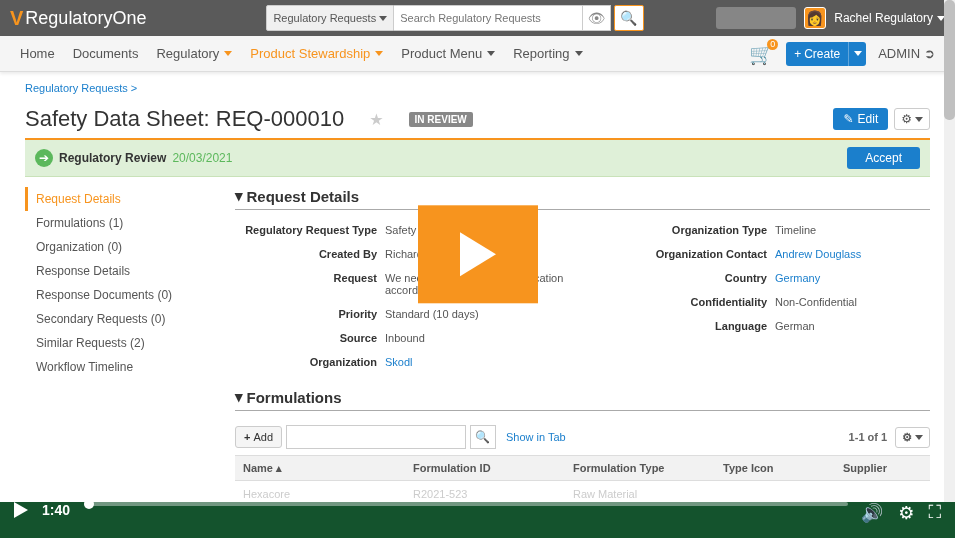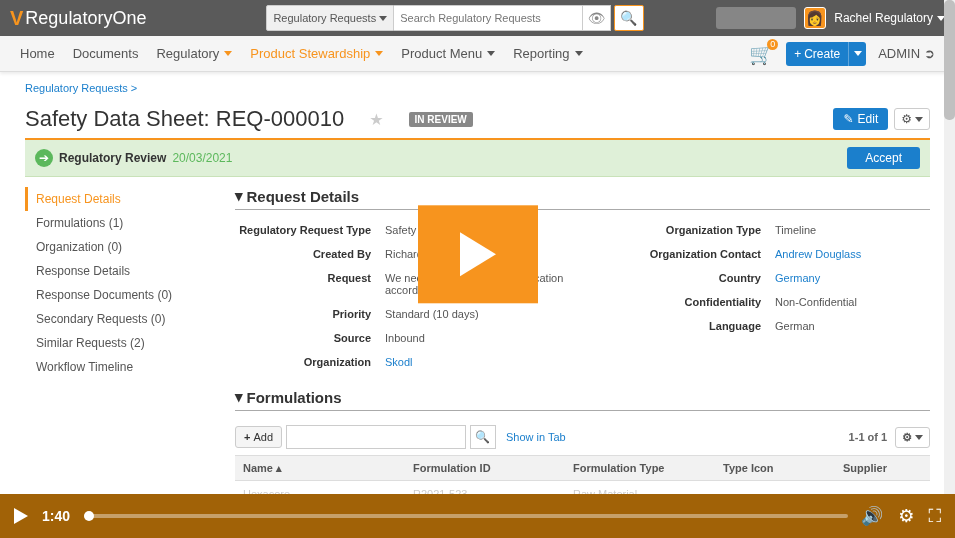--- a/index.html
+++ b/index.html
@@ -46,35 +46,35 @@
 .two-col { display: flex; gap: 30px; margin-top: 10px; }
 .sidebar { width: 180px; flex-shrink: 0; }
 .side-item { font-size: 12px; color: #555; padding: 5px 0 5px 8px; cursor: pointer; border-left: 3px solid transparent; }
 .side-item.active { color: #f7941e; border-left-color: #f7941e; font-weight:500;}
 .main-area { flex: 1; }
 .section-header { font-size: 15px; font-weight: bold; color: #333; display: flex; align-items: center; gap: 4px; margin-bottom: 4px; }
 .section-line { height: 1px; background: #aaa; margin-bottom: 14px; }
 .details-grid { display: flex; gap: 40px; }
 .details-col { display: flex; flex-direction: column; gap: 12px; }
 .detail-row { display: flex; }
-.detail-label { width: 150px; text-align: right; font-weight: bold; font-size: 11px; color: #333; padding-right: 14px; }
+.detail-label { width: 150px; text-align: right; font-weight: bold; font-size: 11px; color: #333; padding-right: 8px; }
 .detail-value { font-size: 11px; color: #555; max-width: 200px; }
 .link { color: #1b7fcc; cursor: pointer; }
 .form-bar { display: flex; align-items: center; gap: 4px; margin-top: 6px; margin-bottom: 6px; }
 .add-btn { border: 1px solid #ccc; background: #f5f5f5; padding: 4px 8px; font-size: 11px; border-radius: 3px; display: flex; align-items: center; gap: 3px; cursor: pointer; }
 .form-search { flex: 0 0 180px; height: 24px; border: 1px solid #ccc; }
 .form-search-btn { border: 1px solid #ccc; background: #fff; width: 26px; height: 24px; display: flex; align-items: center; justify-content: center; cursor: pointer; }
 .show-tab { color: #1b7fcc; font-size: 11px; margin-left: 6px; cursor: pointer; }
 .form-right { margin-left: auto; font-size: 11px; color: #666; display: flex; align-items: center; gap: 8px; font-weight: bold; }
 .table-head { display: flex; background: #f2f2f2; border-top: 1px solid #ddd; border-bottom: 1px solid #ddd; height: 26px; align-items: center; font-size: 11px; font-weight: bold; color: #555; }
 .th { padding: 0 8px; }
 .table-row { display: flex; height: 26px; align-items: center; font-size: 11px; color: #ccc; border-bottom: 1px solid #eee; }
 .play-overlay { position: absolute; left: 50%; top: 50%; transform: translate(-50%, -65%); width: 120px; height: 98px; background: #f7941e; display: flex; align-items: center; justify-content: center; cursor: pointer; }
 .play-triangle { width: 0; height: 0; border-top: 22px solid transparent; border-bottom: 22px solid transparent; border-left: 36px solid #fff; }
-.player-bar { position: absolute; bottom: 0; left: 0; right: 0; height: 44px; background: #a16207; display: flex; align-items: center; padding: 0 14px; gap: 14px; color: #fff; }
+.player-bar { position: absolute; bottom: 0; left: 0; right: 0; height: 36px; background: #14532d; display: flex; align-items: flex-start; padding: 0 14px; gap: 14px; color: #fff; }
 .pb-play { width: 0; height: 0; border-top: 8px solid transparent; border-bottom: 8px solid transparent; border-left: 14px solid #fff; cursor: pointer; }
 .pb-time { font-size: 14px; font-weight: bold; }
 .pb-track { flex: 1; height: 4px; background: rgba(255,255,255,.4); position: relative; border-radius: 2px; }
 .pb-dot { position: absolute; left: 0; top: -3px; width: 10px; height: 10px; background: #fff; border-radius: 50%; }
 .pb-icon { font-size: 18px; cursor: pointer; }
 .scrollbar { position: absolute; right: 0; top: 0; bottom: 36px; width: 11px; background: #f0f0f0; }
 .scroll-thumb { position: absolute; top: 0; width: 100%; height: 120px; background: #c0c0c0; border-radius: 5px; }
 </style>
 </head>
 <body>

